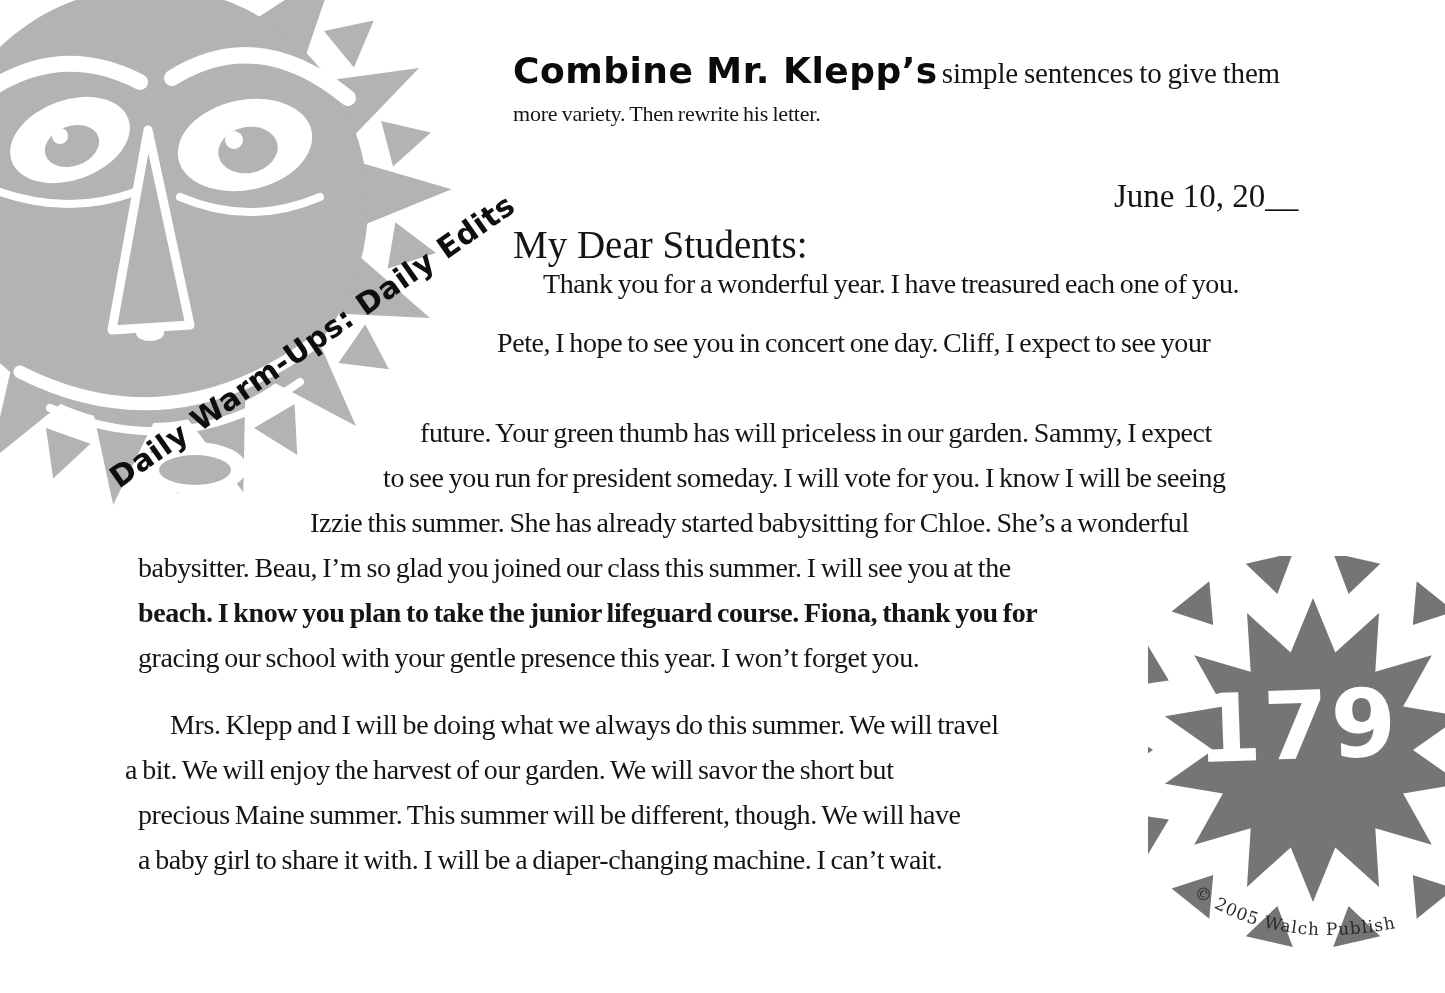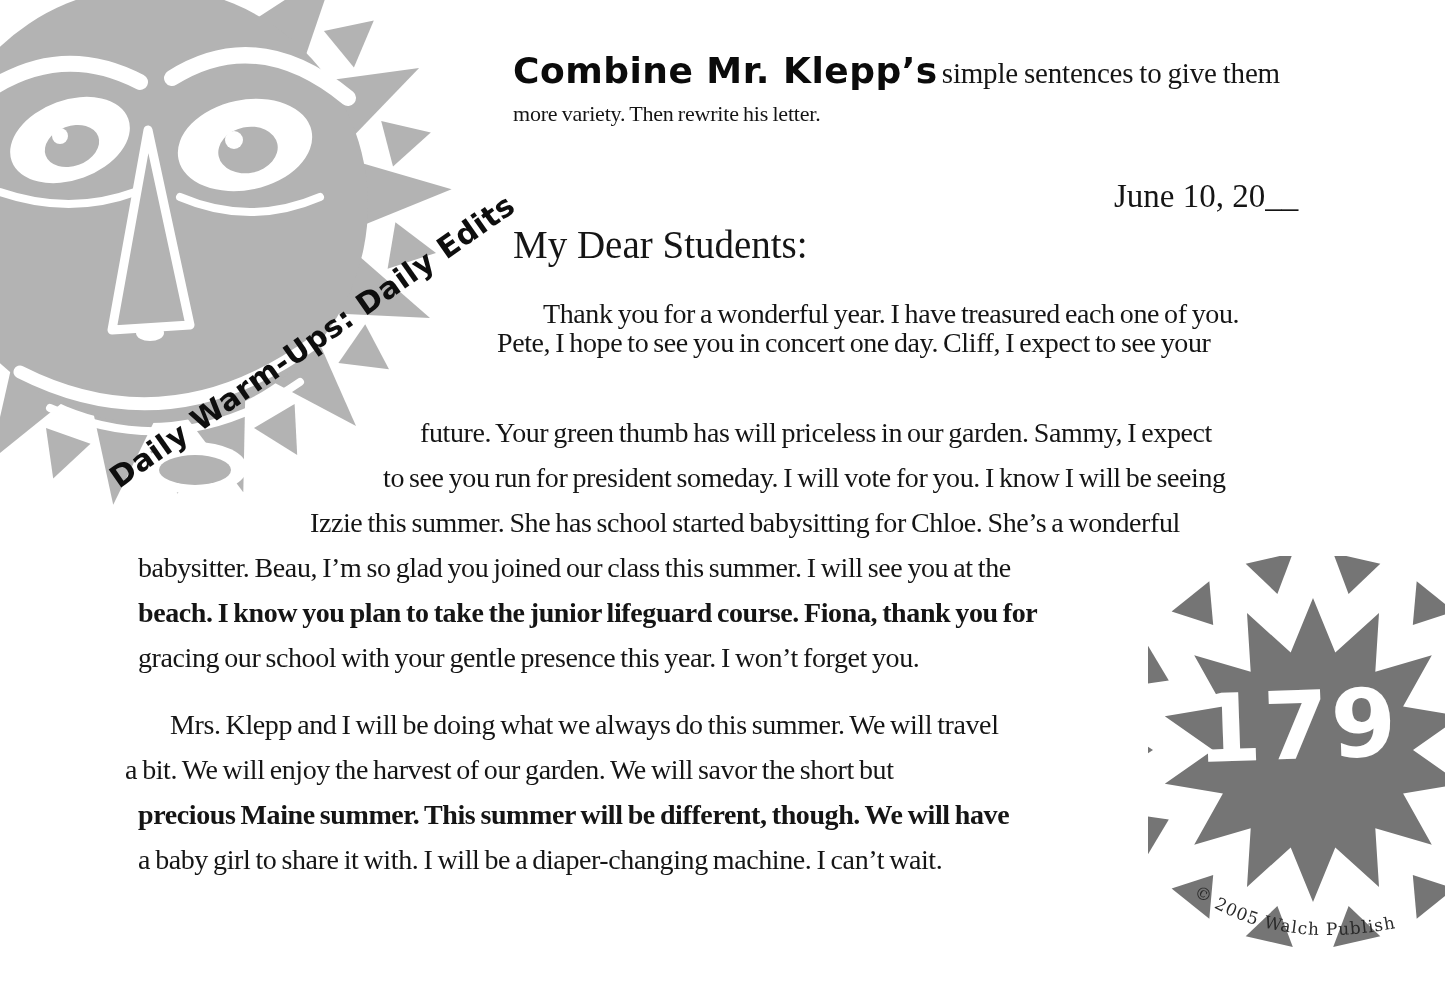--- a/index.html
+++ b/index.html
@@ -89,32 +89,32 @@
   <div class="series-title">Daily Warm-Ups: Daily Edits</div>
 
   <div class="heading">
     <div class="h-line1"><span class="h-bold">Combine Mr. Klepp’s</span> <span class="h-rest">simple sentences to give them</span></div>
     <div class="h-line2">more variety. Then rewrite his letter.</div>
   </div>
 
   <div class="date">June 10, 20__</div>
   <div class="salutation">My Dear Students:</div>
 
-  <div class="bl" style="top:298px;left:543px;">Thank you for a wonderful year. I have treasured each one of you.</div>
+  <div class="bl" style="top:268px;left:543px;">Thank you for a wonderful year. I have treasured each one of you.</div>
   <div class="bl" style="top:327px;left:497px;">Pete, I hope to see you in concert one day. Cliff, I expect to see your</div>
   <div class="bl" style="top:417px;left:420px;">future. Your green thumb has will priceless in our garden. Sammy, I expect</div>
   <div class="bl" style="top:462px;left:383px;">to see you run for president someday. I will vote for you. I know I will be seeing</div>
-  <div class="bl" style="top:507px;left:310px;">Izzie this summer. She has school started babysitting for Chloe. She’s a wonderful</div>
+  <div class="bl" style="top:507px;left:310px;">Izzie this summer. She has already started babysitting for Chloe. She’s a wonderful</div>
   <div class="bl" style="top:552px;left:138px;">babysitter. Beau, I’m so glad you joined our class this summer. I will see you at the</div>
   <div class="bl" style="top:597px;left:138px;font-weight:bold;">beach. I know you plan to take the junior lifeguard course. Fiona, thank you for</div>
   <div class="bl" style="top:642px;left:138px;">gracing our school with your gentle presence this year. I won’t forget you.</div>
 
   <div class="bl" style="top:709px;left:170px;">Mrs. Klepp and I will be doing what we always do this summer. We will travel</div>
   <div class="bl" style="top:754px;left:125px;text-align:right;">a bit. We will enjoy the harvest of our garden. We will savor the short but</div>
-  <div class="bl" style="top:799px;left:138px;font-weight:bold;">precious Maine summer. This summer will be different, though. We will have</div>
+  <div class="bl" style="top:799px;left:138px;">precious Maine summer. This summer will be different, though. We will have</div>
   <div class="bl" style="top:844px;left:138px;">a baby girl to share it with. I will be a diaper-changing machine. I can’t wait.</div>
 
   <svg class="burst" width="300" height="400" viewBox="0 0 300 400">
     <g id="burst-g">
         <polygon points="165.0,42.0 187.3,96.5 231.0,57.1 227.3,115.8 283.8,99.2 255.1,150.6 313.2,160.2 265.0,194.0 313.2,227.8 255.1,237.4 283.8,288.8 227.3,272.2 231.0,330.9 187.3,291.5 165.0,346.0 142.7,291.5 99.0,330.9 102.7,272.2 46.2,288.8 74.9,237.4 16.8,227.8 65.0,194.0 16.8,160.2 74.9,150.6 46.2,99.2 102.7,115.8 99.0,57.1 142.7,96.5" fill="#757575"></polygon>
         <polygon points="200.6,38.0 185.2,-3.0 232.3,7.8" fill="#757575"></polygon>
         <polygon points="264.8,68.9 268.7,25.3 306.4,55.4" fill="#757575"></polygon>
         <polygon points="309.2,124.6 331.6,87.0 352.5,130.5" fill="#757575"></polygon>
         <polygon points="325.0,194.0 361.5,169.9 361.5,218.1" fill="#757575"></polygon>
         <polygon points="309.2,263.4 352.5,257.5 331.6,301.0" fill="#757575"></polygon>

